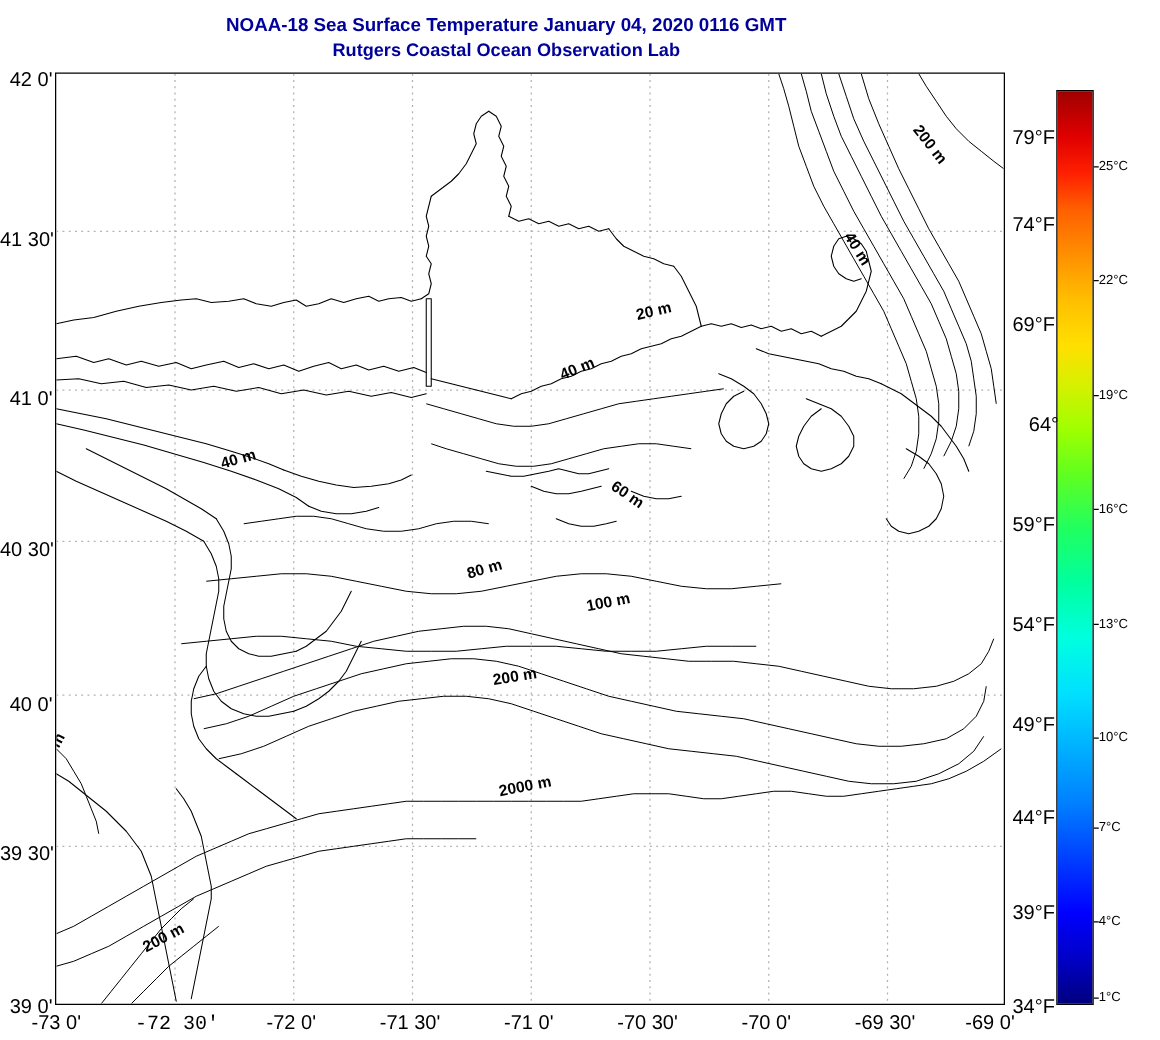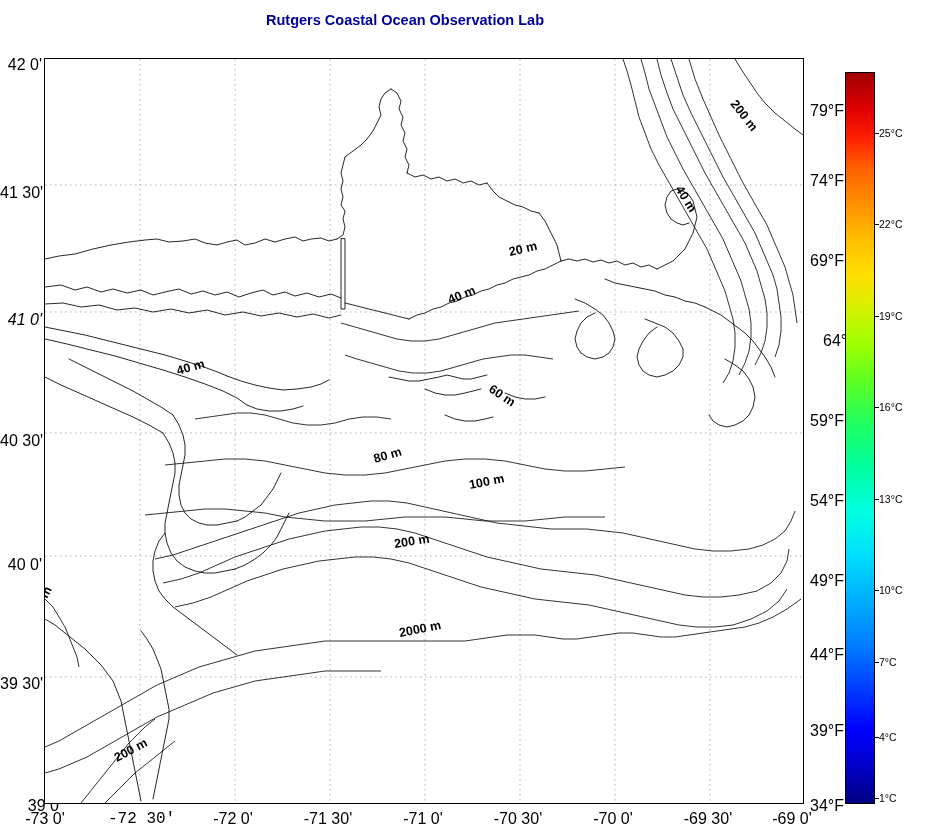--- a/index.html
+++ b/index.html
@@ -130,30 +130,31 @@
     font-weight: bold;
     fill: #000000;
   }
 </style>
 </head>
 <body>
 
 <div id="root">
 
   <div class="title-block">
+    <div>NOAA-18 Sea Surface Temperature January 04, 2020 0116 GMT</div>
     <div class="title-line2">Rutgers Coastal Ocean Observation Lab</div>
   </div>
 
   <div class="axis-label lat-label-left" style="top:56px;">42 0'</div>
   <div class="axis-label lat-label-left" style="top:184px;">41 30'</div>
-  <div class="axis-label lat-label-left" style="top:311px;font-style:italic;">41 0'</div>
+  <div class="axis-label lat-label-left" style="top:311px;">41 0'</div>
   <div class="axis-label lat-label-left" style="top:432px;">40 30'</div>
   <div class="axis-label lat-label-left" style="top:556px;">40 0'</div>
   <div class="axis-label lat-label-left" style="top:675px;">39 30'</div>
-  <div class="axis-label lat-label-left" style="top:797px;padding-left:20px;">39 0'</div>
+  <div class="axis-label lat-label-left" style="top:797px;">39 0'</div>
 
   <div class="axis-label lon-label" style="left:15px;  top:810px;">-73 0'</div>
   <div class="axis-label lon-label" style="left:108px; top:810px;font-family:Liberation Mono, monospace;">-72 30'</div>
   <div class="axis-label lon-label" style="left:203px; top:810px;">-72 0'</div>
   <div class="axis-label lon-label" style="left:298px; top:810px;">-71 30'</div>
   <div class="axis-label lon-label" style="left:393px; top:810px;">-71 0'</div>
   <div class="axis-label lon-label" style="left:488px; top:810px;">-70 30'</div>
   <div class="axis-label lon-label" style="left:583px; top:810px;">-70 0'</div>
   <div class="axis-label lon-label" style="left:678px; top:810px;">-69 30'</div>
   <div class="axis-label lon-label" style="left:762px; top:810px;">-69 0'</div>

